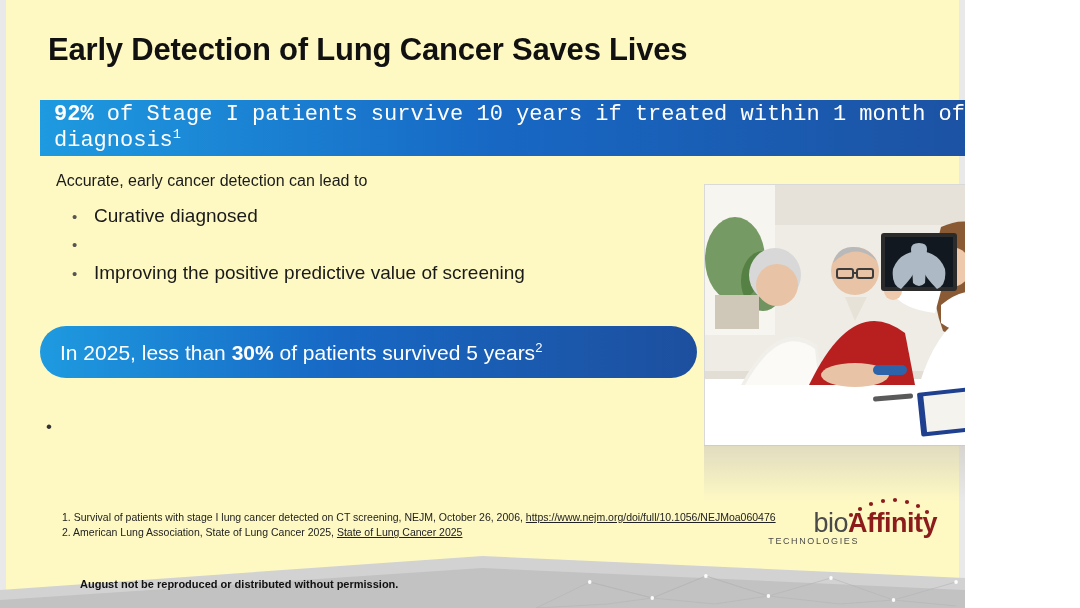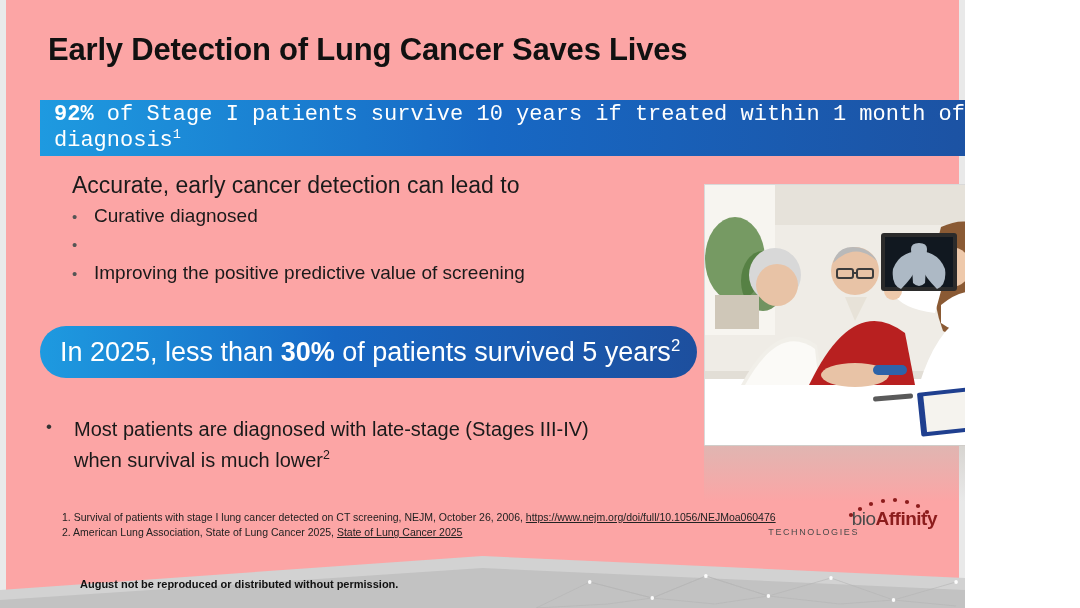--- a/index.html
+++ b/index.html
@@ -7,21 +7,21 @@
     padding: 0;
     background: #ffffff;
   }
   body {
     font-family: "Liberation Sans", sans-serif;
   }
   #slide {
     position: relative;
     width: 965px;
     height: 608px;
-    background: #fca5a5;
+    background: #fef9c3;
     overflow: hidden;
   }
   
   .edge {
     position: absolute;
     top: 0;
     bottom: 0;
     width: 6px;
     background: #e9e9e9;
   }
@@ -57,31 +57,31 @@
     font-family: Liberation Mono, monospace;
   }
   .banner1 b { font-weight: bold; }
   .banner2 {
     left: 40px;
     top: 326px;
     width: 657px;
     height: 52px;
     padding-left: 20px;
     box-sizing: border-box;
-    font-size: 27px;
+    font-size: 21px;
     border-radius: 26px;
   }
   .banner2 b { font-weight: bold; }
   sup { font-size: 0.62em; vertical-align: super; }
 
   .lead-in {
     position: absolute;
-    left: 72px;
+    left: 56px;
     top: 172px;
-    font-size: 23px;
+    font-size: 16px;
     color: #1a1a1a;
   }
 
   .bullets {
     position: absolute;
     left: 72px;
     top: 205px;
     width: 600px;
   }
   .bullet {
@@ -154,21 +154,21 @@
 
   
   .logo {
     position: absolute;
     right: 28px;
     top: 508px;
     text-align: right;
     color: #1a1a1a;
   }
   .logo .wordmark {
-    font-size: 19px;
+    font-size: 27px;
     letter-spacing: -0.5px;
   }
   .logo .wordmark .bio { color: #4a4a4a; font-weight: normal; }
   .logo .wordmark .aff { color: #8c1c1c; font-weight: bold; }
   .logo .tech {
     font-size: 9px;
     letter-spacing: 1.6px;
     color: #4a4a4a;
     margin-top: -3px;
     margin-right: 78px;
@@ -230,24 +230,20 @@
       <span>Improving the positive predictive value of screening</span>
     </div>
   </div>
 
   <div class="banner banner2">
     <span><span>In 2025, less than </span><b>30%</b><span> of patients survived 5 years</span><sup>2</sup></span>
   </div>
 
   <div class="bottom-bullet">
     <span class="dot">•</span>
-    <span>
-      <span>Most patients are diagnosed with late-stage (Stages III-IV)</span><br>
-      <span>when survival is much lower</span><sup>2</sup>
-    </span>
   </div>
 
   <div class="photo">
     <svg width="332" height="260" viewBox="0 0 332 260">
 
       <rect x="0" y="0" width="332" height="260" fill="#efece6"></rect>
       <rect x="0" y="0" width="332" height="40" fill="#e6e2da"></rect>
 
       <rect x="0" y="0" width="70" height="150" fill="#f7f5f0"></rect>
 

